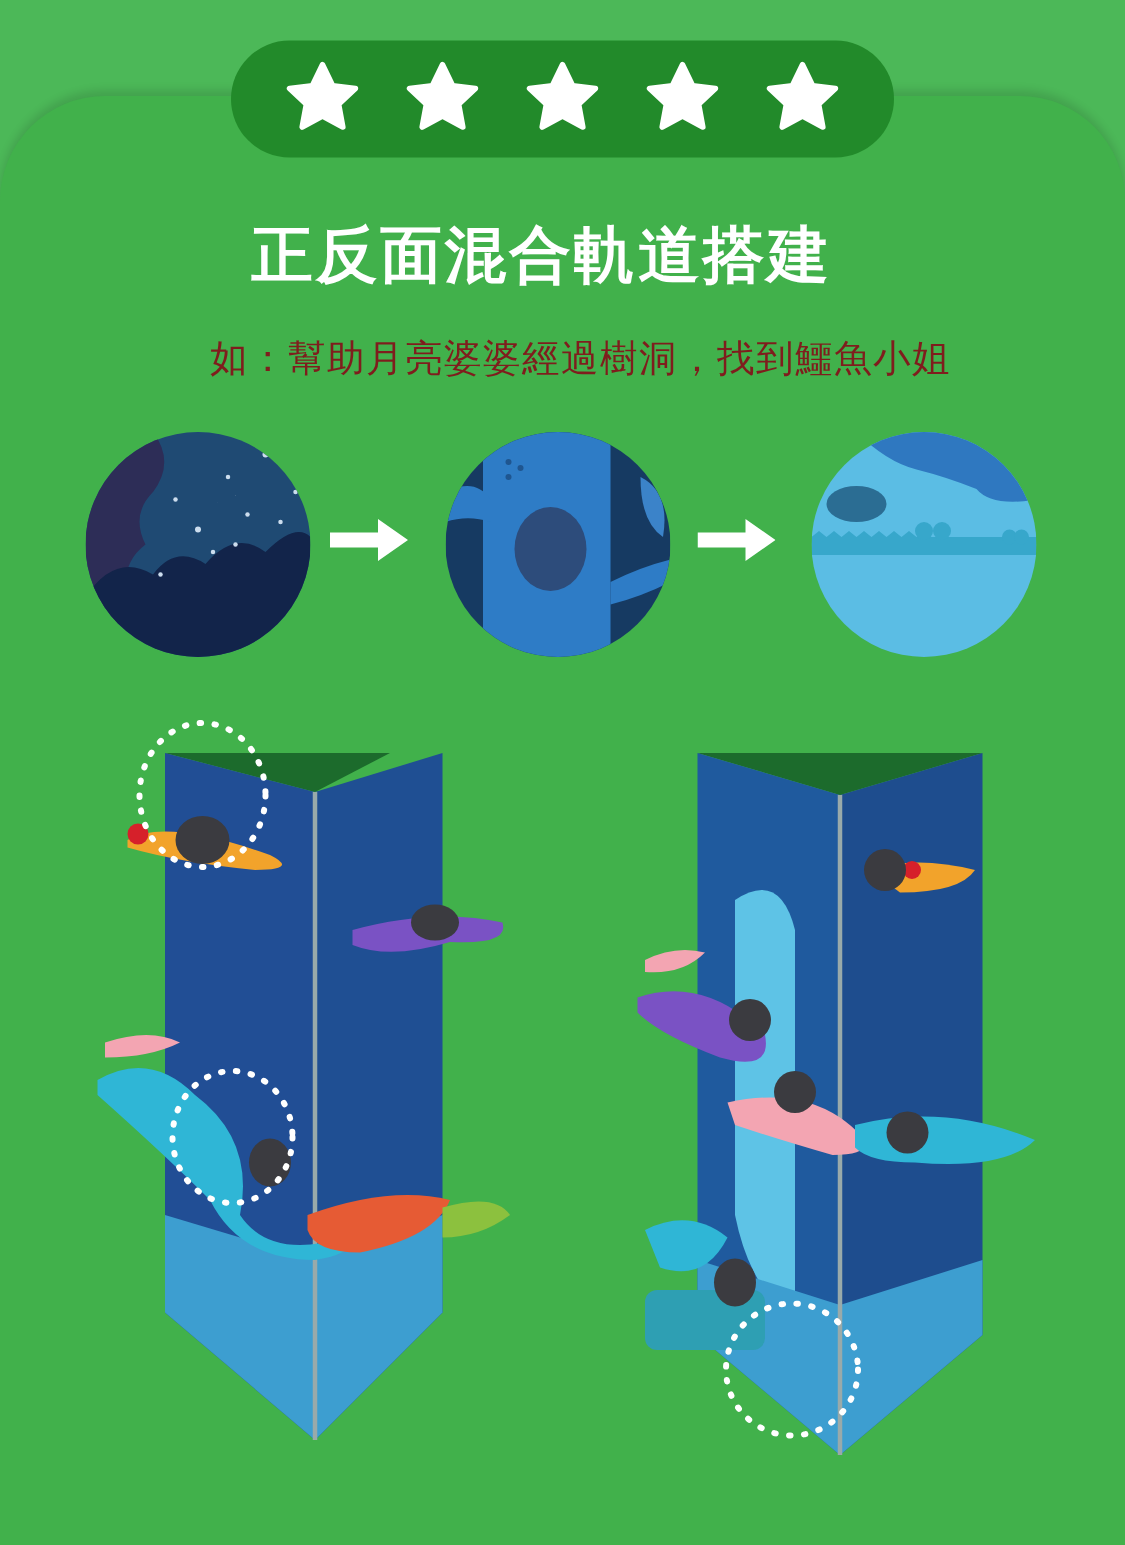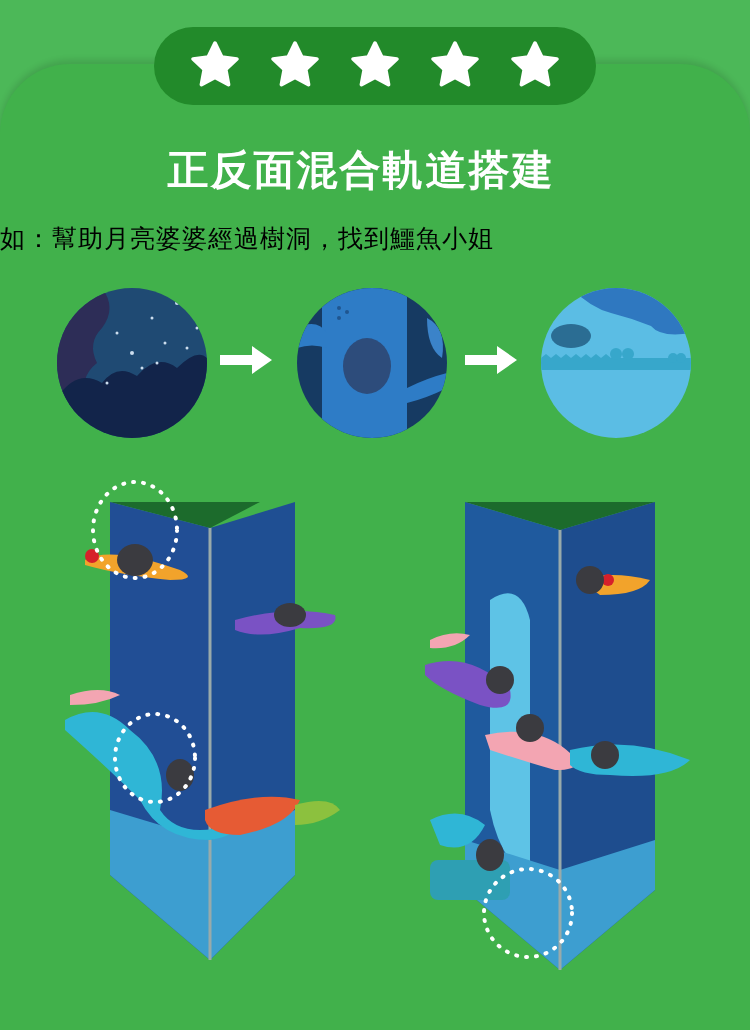--- a/index.html
+++ b/index.html
@@ -1,21 +1,21 @@
 <!DOCTYPE html>
 <html><head>
 <meta charset="utf-8">
 <style>
   html,body{margin:0;padding:0;}
   body{width:750px;height:1030px;overflow:hidden;background:#4cb858;font-family:"DejaVu Sans","Liberation Sans",sans-serif;position:relative;}
   .panel{position:absolute;left:0;top:64px;width:750px;height:966px;background:#41b14b;border-radius:70px 70px 0 0;box-shadow:0 -4px 6px rgba(0,0,0,0.12);}
   .stars-pill{position:absolute;left:154px;top:27px;width:442px;height:78px;background:#228a2a;border-radius:39px;display:flex;align-items:center;justify-content:center;gap:22px;z-index:2;}
   .star{width:58px;height:56px;}
   .title{position:absolute;left:0;top:143px;width:722px;text-align:center;color:#fff;font-size:41px;font-weight:bold;letter-spacing:2px;z-index:2;}
-  .subtitle{position:absolute;left:0;top:222px;width:634px;text-align:left;color:#000000;font-size:25px;letter-spacing:1px;z-index:2;}
+  .subtitle{position:absolute;left:0;top:222px;width:634px;text-align:right;color:#7f1d1d;font-size:25px;letter-spacing:1px;z-index:2;}
   .circle{position:absolute;width:150px;height:150px;border-radius:50%;overflow:hidden;z-index:2;}
   .arrow{position:absolute;z-index:2;}
   .tower{position:absolute;z-index:2;}
 </style>
 </head>
 <body>
 
 <div class="panel"></div>
 
 <div class="stars-pill">

